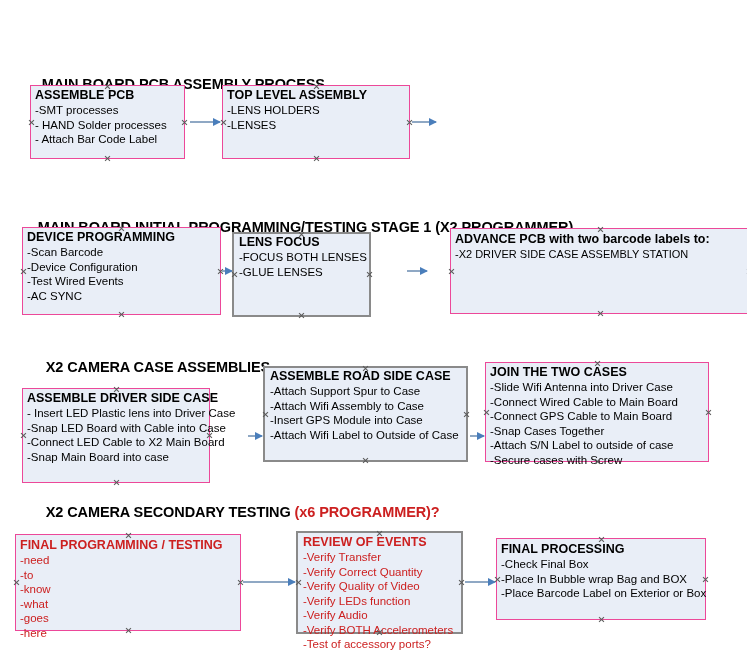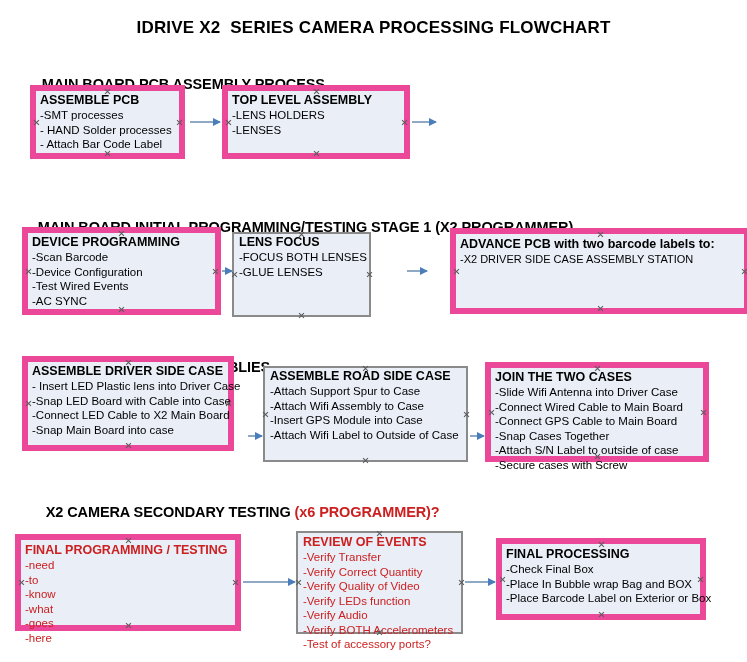--- a/index.html
+++ b/index.html
@@ -41,21 +41,21 @@
   }
   .section-title .red {
     color: #cc2020;
   }
 
   
   .box {
     position: absolute;
     box-sizing: border-box;
     background: #e9eef7;
-    border: 6px solid #ec4899;
+    border: 1px solid #ec4899;
     overflow: visible;
   }
   .box.thick {
     border: 2px solid #8a8a8a;
     border-right-color: #8a8a8a;
     border-bottom-color: #8a8a8a;
   }
   .box-inner {
     position: absolute;
     left: 4px;
@@ -121,21 +121,20 @@
     background: #5a5a5a;
   }
   .handle::before { transform: rotate(45deg); }
   .handle::after  { transform: rotate(-45deg); }
 </style>
 </head>
 <body>
 
 <div id="canvas">
 
-  <div class="doc-title">IDRIVE X2  SERIES CAMERA PROCESSING FLOWCHART</div>
 
   <div class="section-title" style="left:26px; top:60px;">
     <span>MAIN BOARD PCB ASSEMBLY PROCESS</span>
   </div>
 
   <div class="box" style="left:30px; top:85px; width:155px; height:74px;">
     <div class="box-inner">
       <div class="box-title">ASSEMBLE PCB</div>
       <div class="box-line"> -SMT processes</div>
       <div class="box-line">- HAND Solder processes</div>
@@ -206,21 +205,21 @@
     <span class="handle" style="left:50%; top:0;"></span>
     <span class="handle" style="left:50%; top:100%;"></span>
     <span class="handle" style="left:0; top:50%;"></span>
     <span class="handle" style="left:100%; top:50%;"></span>
   </div>
 
   <div class="section-title" style="left:30px; top:343px;">
     <span>X2 CAMERA CASE ASSEMBLIES</span>
   </div>
 
-  <div class="box" style="left:22px; top:356px; width:212px; height:95px;padding-left:40px;">
+  <div class="box" style="left:22px; top:388px; width:188px; height:95px;padding-left:40px;">
     <div class="box-inner">
       <div class="box-title">ASSEMBLE DRIVER SIDE CASE</div>
       <div class="box-line">- Insert LED Plastic lens into Driver Case</div>
       <div class="box-line">-Snap LED Board with Cable into Case</div>
       <div class="box-line">-Connect LED Cable to X2 Main Board</div>
       <div class="box-line">-Snap Main Board into case</div>
     </div>
     <span class="handle" style="left:50%; top:0;"></span>
     <span class="handle" style="left:50%; top:100%;"></span>
     <span class="handle" style="left:0; top:50%;"></span>

